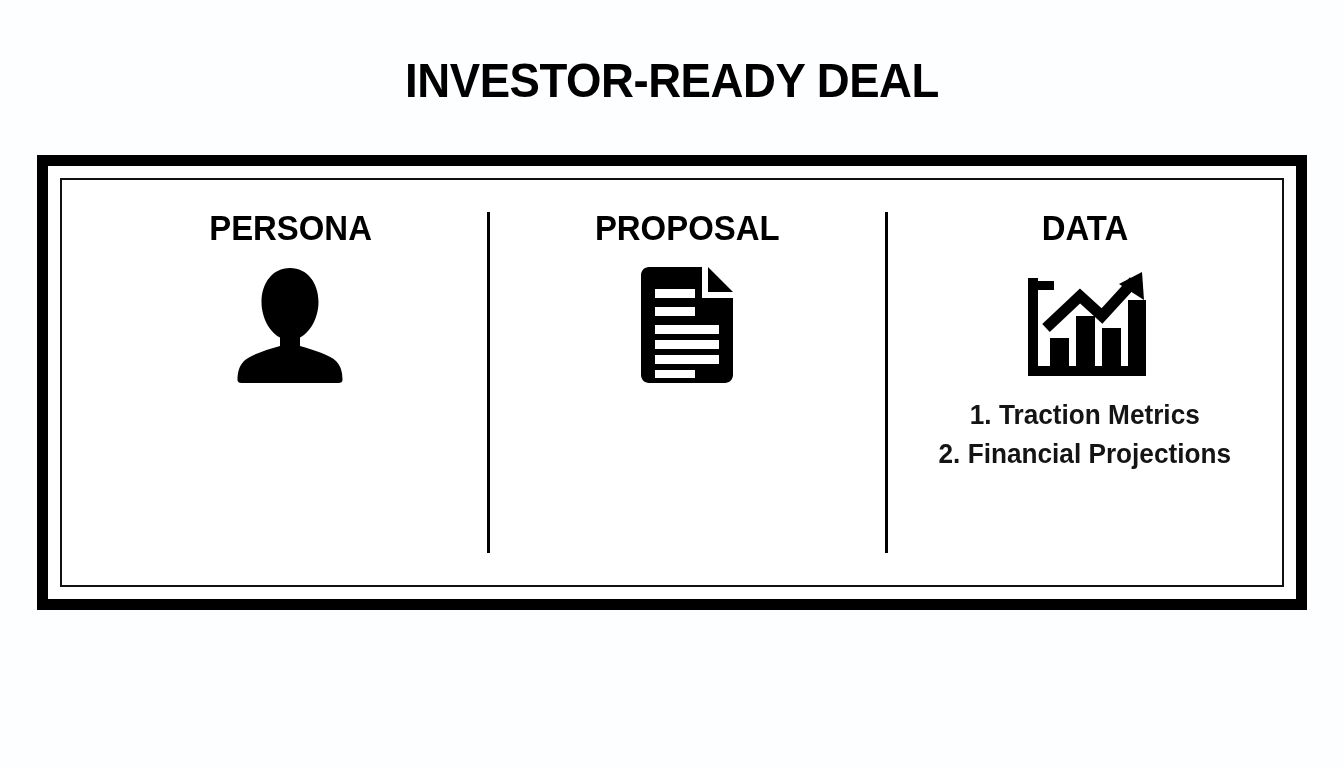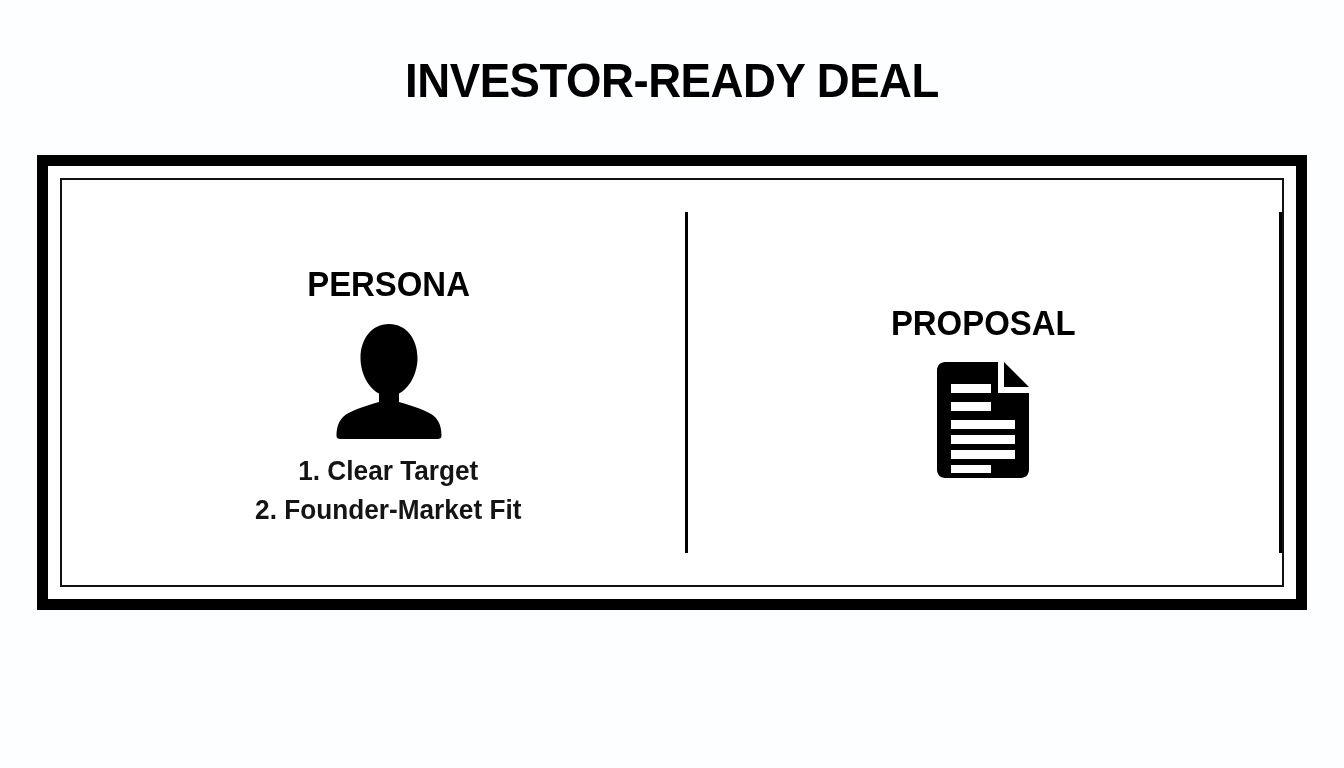--- a/index.html
+++ b/index.html
@@ -62,21 +62,21 @@
 
   
   .columns {
     position: absolute;
     left: 0;
     top: 0;
     right: 0;
     bottom: 0;
     display: flex;
     flex-direction: row;
-    align-items: center;
+    align-items: flex-start;
     padding-left: 31px;
   }
   .column {
     flex: 1 1 0;
     position: relative;
     display: flex;
     flex-direction: column;
     align-items: center;
     padding-top: 28px;
     box-sizing: border-box;
@@ -151,24 +151,20 @@
                 C 1.5 116 3 117 5.5 117
                 L 102.5 117
                 C 105 117 106.5 116 106.5 114
                 C 106.5 108 105.5 100.5 100 95
                 C 94 89 78 84 64 80
                 L 64 71.5
                 C 74 66.5 82.5 52 82.5 36
                 C 82.5 17 71.5 2 54 2 Z"></path>
             </svg>
           </div>
-          <ul class="col-list">
-            <li>1. Clear Target</li>
-            <li>2. Founder-Market Fit</li>
-          </ul>
         </div>
 
         <div class="divider"></div>
 
         <div class="column">
           <div class="col-heading">PROPOSAL</div>
           <div class="icon-wrap">
             <svg width="92" height="116" viewBox="0 0 92 116" aria-hidden="true">
               <path fill="#000000" d="M8 0
                 C 3.6 0 0 3.6 0 8
@@ -185,18 +181,44 @@
               <rect fill="#ffffff" x="14" y="58" width="64" height="9"></rect>
               <rect fill="#ffffff" x="14" y="73" width="64" height="9"></rect>
               <rect fill="#ffffff" x="14" y="88" width="64" height="9"></rect>
               <rect fill="#ffffff" x="14" y="103" width="40" height="8"></rect>
             </svg>
           </div>
         </div>
 
         <div class="divider"></div>
 
+        <div class="column">
+          <div class="col-heading">DATA</div>
+          <div class="icon-wrap">
+            <svg width="126" height="118" viewBox="0 0 126 118" aria-hidden="true">
+
+              <rect fill="#000000" x="6" y="12" width="10" height="98"></rect>
+
+              <rect fill="#000000" x="6" y="100" width="118" height="10"></rect>
+
+              <rect fill="#000000" x="16" y="15" width="16" height="9"></rect>
+
+              <rect fill="#000000" x="28" y="72" width="19" height="28"></rect>
+              <rect fill="#000000" x="54" y="50" width="19" height="50"></rect>
+              <rect fill="#000000" x="80" y="62" width="19" height="38"></rect>
+              <rect fill="#000000" x="106" y="34" width="18" height="66"></rect>
+
+              <path fill="none" stroke="#000000" stroke-width="11" stroke-linejoin="miter" d="M 24 62 L 58 30 L 80 50 L 112 15"></path>
+
+              <path fill="#000000" d="M 120 6 L 122 34 L 97 18 Z"></path>
+            </svg>
+          </div>
+          <ul class="col-list">
+            <li>1. Traction Metrics</li>
+            <li>2. Financial Projections</li>
+          </ul>
+        </div>
 
       </div>
     </div>
   </div>
 
 </div>
 
 </body></html>

